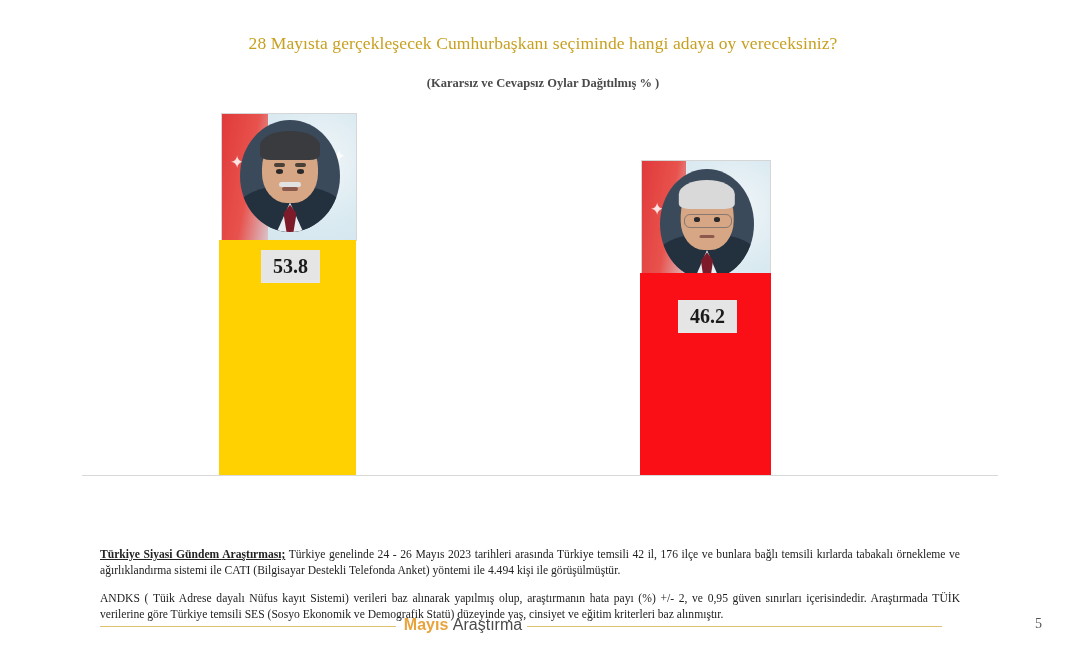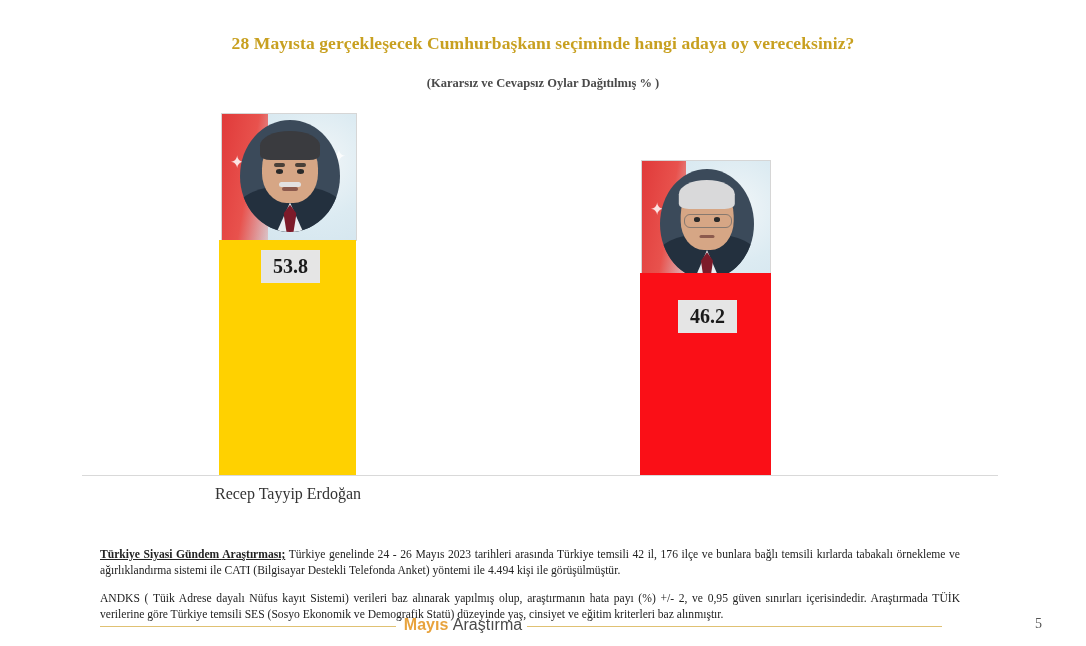--- a/index.html
+++ b/index.html
@@ -16,21 +16,21 @@
   }
 
   
   .title {
     position: absolute;
     top: 33px;
     left: 0;
     width: 1086px;
     text-align: center;
     font-family: "Liberation Serif", serif;
-    font-weight: bold;
+    font-weight: normal;
     font-size: 17.5px;
     color: #c8a020;
     letter-spacing: 0.1px;
   }
   .subtitle {
     position: absolute;
     top: 76px;
     left: 0;
     width: 1086px;
     text-align: center;
@@ -336,21 +336,20 @@
       <div class="face-brow l"></div>
       <div class="face-brow r"></div>
       <div class="face-eye l"></div>
       <div class="face-eye r"></div>
       <div class="face-mustache"></div>
       <div class="face-mouth"></div>
     </div>
   </div>
   <div class="bar b1" style="height: 235px; top: 140px; background: rgb(255, 209, 0);"></div>
   <div class="value-label v1">53.8</div>
-  <div class="cat-label c1">Recep Tayyip Erdoğan</div>
 
   <div class="photo p2">
     <div class="flag">
       <span class="star s1">✦</span>
     </div>
     <div class="avatar a2">
       <div class="face-suit"></div>
       <div class="face-shirt"></div>
       <div class="face-tie"></div>
       <div class="face-head"></div>

